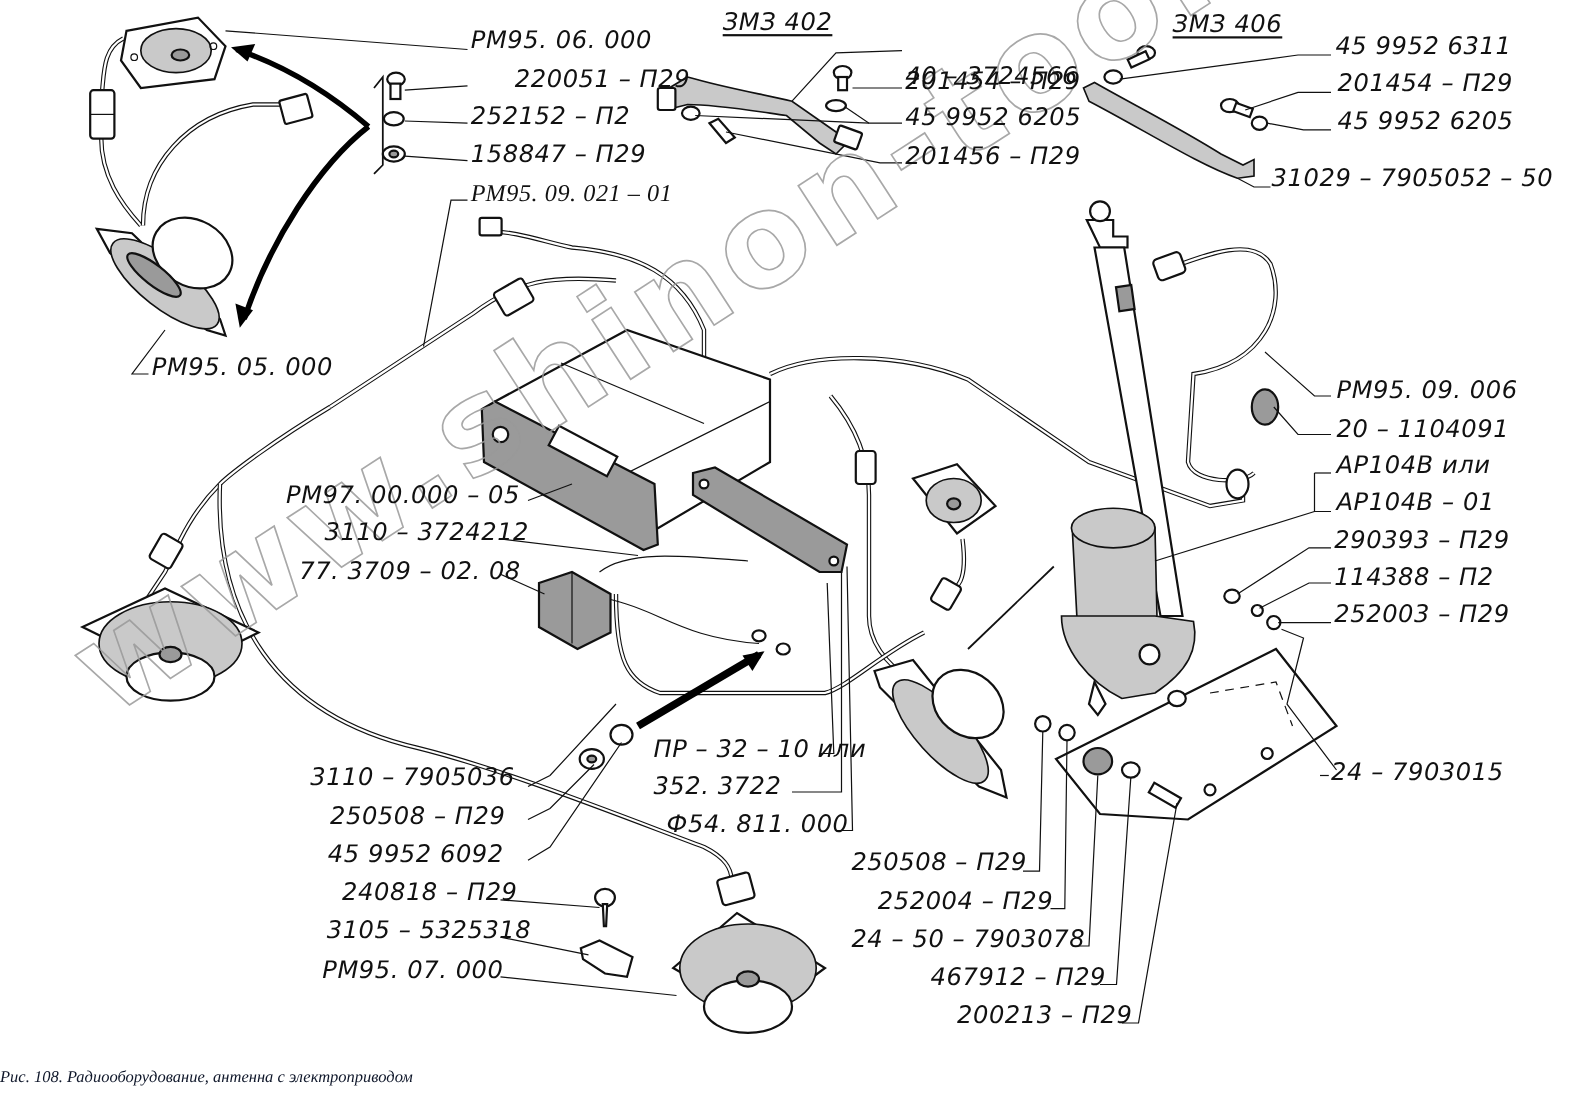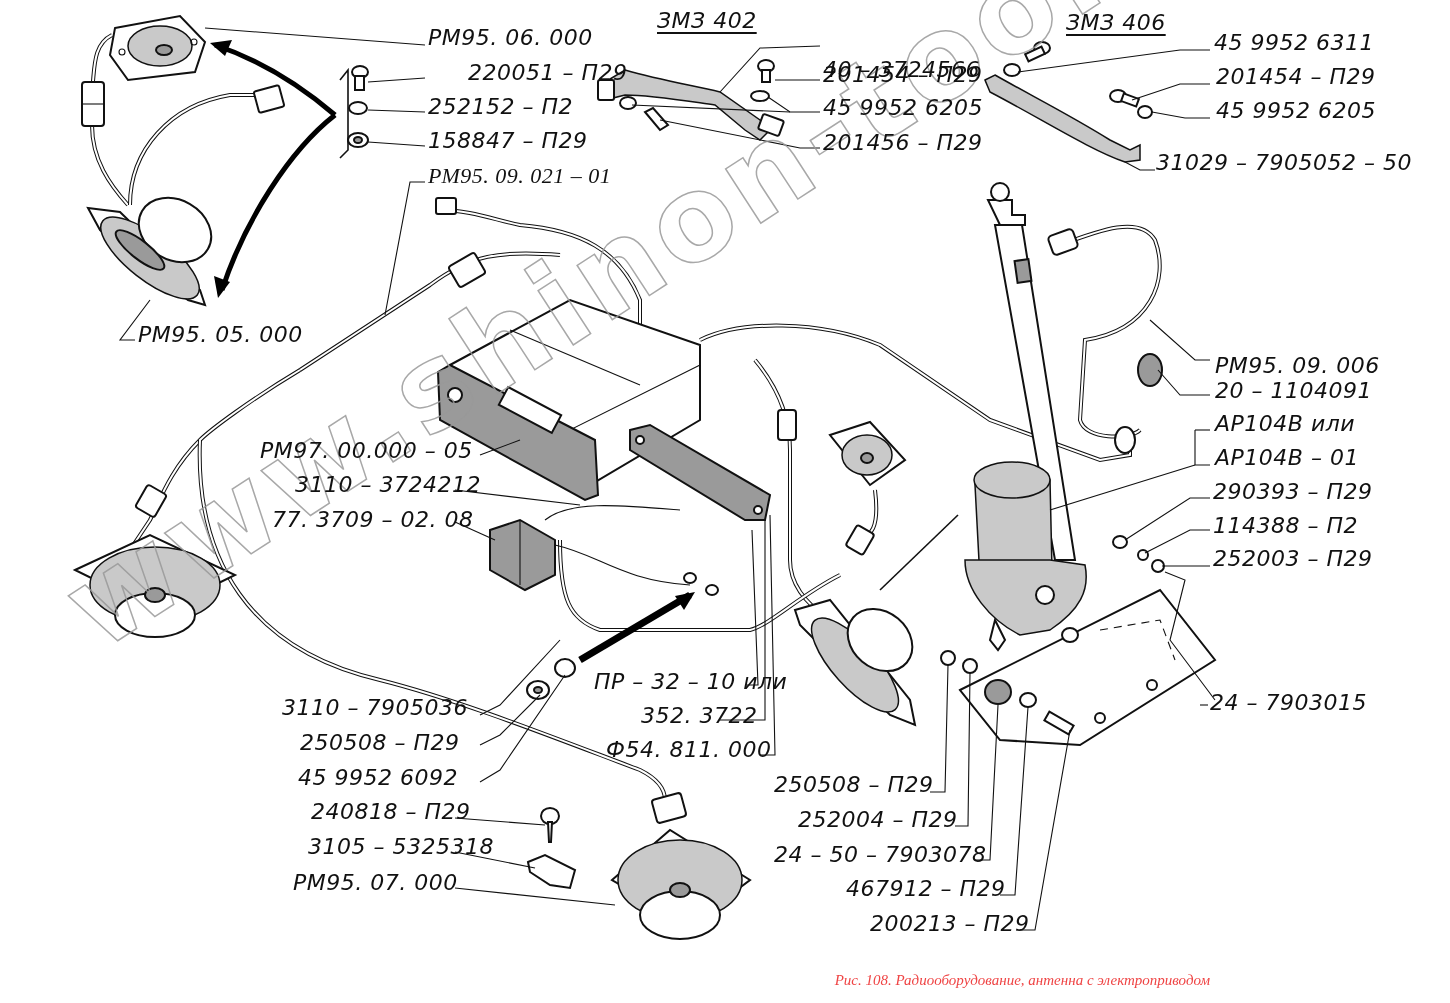--- a/index.html
+++ b/index.html
@@ -1,20 +1,20 @@
 <!DOCTYPE html>
 <html><head>
 <meta charset="utf-8">
 <style>
   html, body { margin: 0; padding: 0; background: #ffffff; }
   body { width: 1450px; height: 1003px; position: relative; overflow: hidden; font-family: "DejaVu Sans", sans-serif; }
   #stage { position: absolute; left: 0; top: 0; width: 1450px; height: 1003px; }
   .lbl { position: absolute; font-family: "DejaVu Sans", sans-serif; font-style: oblique; font-size: 22px; color: #111; white-space: nowrap; letter-spacing: 0.5px; line-height: 1; }
   .hdr { text-decoration: underline; text-underline-offset: 4px; }
-  .caption { position: absolute; left: 0; width: 1210px; top: 972px; text-align: right; font-family: "Liberation Serif", serif; font-style: italic; font-size: 15px; color: #ef4444; }
+  .caption { position: absolute; left: 0; width: 1210px; top: 972px; text-align: left; font-family: "Liberation Serif", serif; font-style: italic; font-size: 15px; color: #0f172a; }
   .watermark { position: absolute; left: 40px; top: 560px; width: 1500px; transform: rotate(-33deg); transform-origin: left top; font-family: "DejaVu Sans", sans-serif; font-size: 118px; font-weight: bold; color: transparent; -webkit-text-stroke: 1.5px #999; letter-spacing: 6px; white-space: nowrap; opacity: 0.85; }
   svg .ln { stroke: #111; stroke-width: 1.6; fill: none; }
   svg .thin { stroke: #111; stroke-width: 1.1; fill: none; }
   svg .part { stroke: #111; stroke-width: 2; fill: #fff; }
   svg .dark { stroke: #111; stroke-width: 2; fill: #9a9a9a; }
   svg .shade { stroke: #111; stroke-width: 1.5; fill: #c9c9c9; }
   svg .wire { stroke: #111; stroke-width: 4; fill: none; }
   svg .wire-in { stroke: #fff; stroke-width: 2; fill: none; }
   svg .arrow { stroke: #000; stroke-width: 5; fill: none; }
 </style>
@@ -275,42 +275,42 @@
   <div class="lbl" style="left:823px;top:30px;margin-top:29px;">40 – 3724566</div>
   <div class="lbl" style="left:823px;top:64px;">201454 – П29</div>
   <div class="lbl" style="left:823px;top:97px;">45 9952 6205</div>
   <div class="lbl" style="left:823px;top:132px;">201456 – П29</div>
 
   <div class="lbl" style="left:1214px;top:32px;">45 9952 6311</div>
   <div class="lbl" style="left:1216px;top:66px;">201454 – П29</div>
   <div class="lbl" style="left:1216px;top:100px;">45 9952 6205</div>
   <div class="lbl" style="left:1156px;top:152px;">31029 – 7905052 – 50</div>
 
-  <div class="lbl" style="left:1215px;top:355px;text-align:right;">РМ95. 09. 006</div>
+  <div class="lbl" style="left:1215px;top:345px;text-align:right;">РМ95. 09. 006</div>
   <div class="lbl" style="left:1215px;top:380px;">20 – 1104091</div>
   <div class="lbl" style="left:1215px;top:413px;">АР104В или</div>
   <div class="lbl" style="left:1215px;top:447px;">АР104В – 01</div>
   <div class="lbl" style="left:1213px;top:481px;">290393 – П29</div>
   <div class="lbl" style="left:1213px;top:515px;">114388 – П2</div>
   <div class="lbl" style="left:1213px;top:548px;">252003 – П29</div>
   <div class="lbl" style="left:1210px;top:692px;">24 – 7903015</div>
 
   <div class="lbl" style="left:260px;top:440px;">РМ97. 00.000 – 05</div>
   <div class="lbl" style="left:295px;top:474px;font-style:italic;">3110 – 3724212</div>
   <div class="lbl" style="left:272px;top:509px;">77. 3709 – 02. 08</div>
 
   <div class="lbl" style="left:594px;top:671px;">ПР – 32 – 10 или</div>
-  <div class="lbl" style="left:594px;top:705px;margin-left:47px;">352. 3722</div>
+  <div class="lbl" style="left:594px;top:705px;">352. 3722</div>
   <div class="lbl" style="left:606px;top:739px;">Ф54. 811. 000</div>
 
   <div class="lbl" style="left:282px;top:697px;">3110 – 7905036</div>
   <div class="lbl" style="left:300px;top:732px;">250508 – П29</div>
   <div class="lbl" style="left:298px;top:767px;">45 9952 6092</div>
   <div class="lbl" style="left:311px;top:801px;">240818 – П29</div>
-  <div class="lbl" style="left:308px;top:836px;">3105 – 5325318</div>
+  <div class="lbl" style="left:297px;top:836px;">3105 – 5325318</div>
   <div class="lbl" style="left:293px;top:872px;">РМ95. 07. 000</div>
 
   <div class="lbl" style="left:774px;top:774px;">250508 – П29</div>
   <div class="lbl" style="left:798px;top:809px;">252004 – П29</div>
   <div class="lbl" style="left:774px;top:844px;">24 – 50 – 7903078</div>
   <div class="lbl" style="left:846px;top:878px;">467912 – П29</div>
   <div class="lbl" style="left:870px;top:913px;">200213 – П29</div>
 
   <div class="caption">Рис. 108. Радиооборудование, антенна с электроприводом</div>
 </div>

